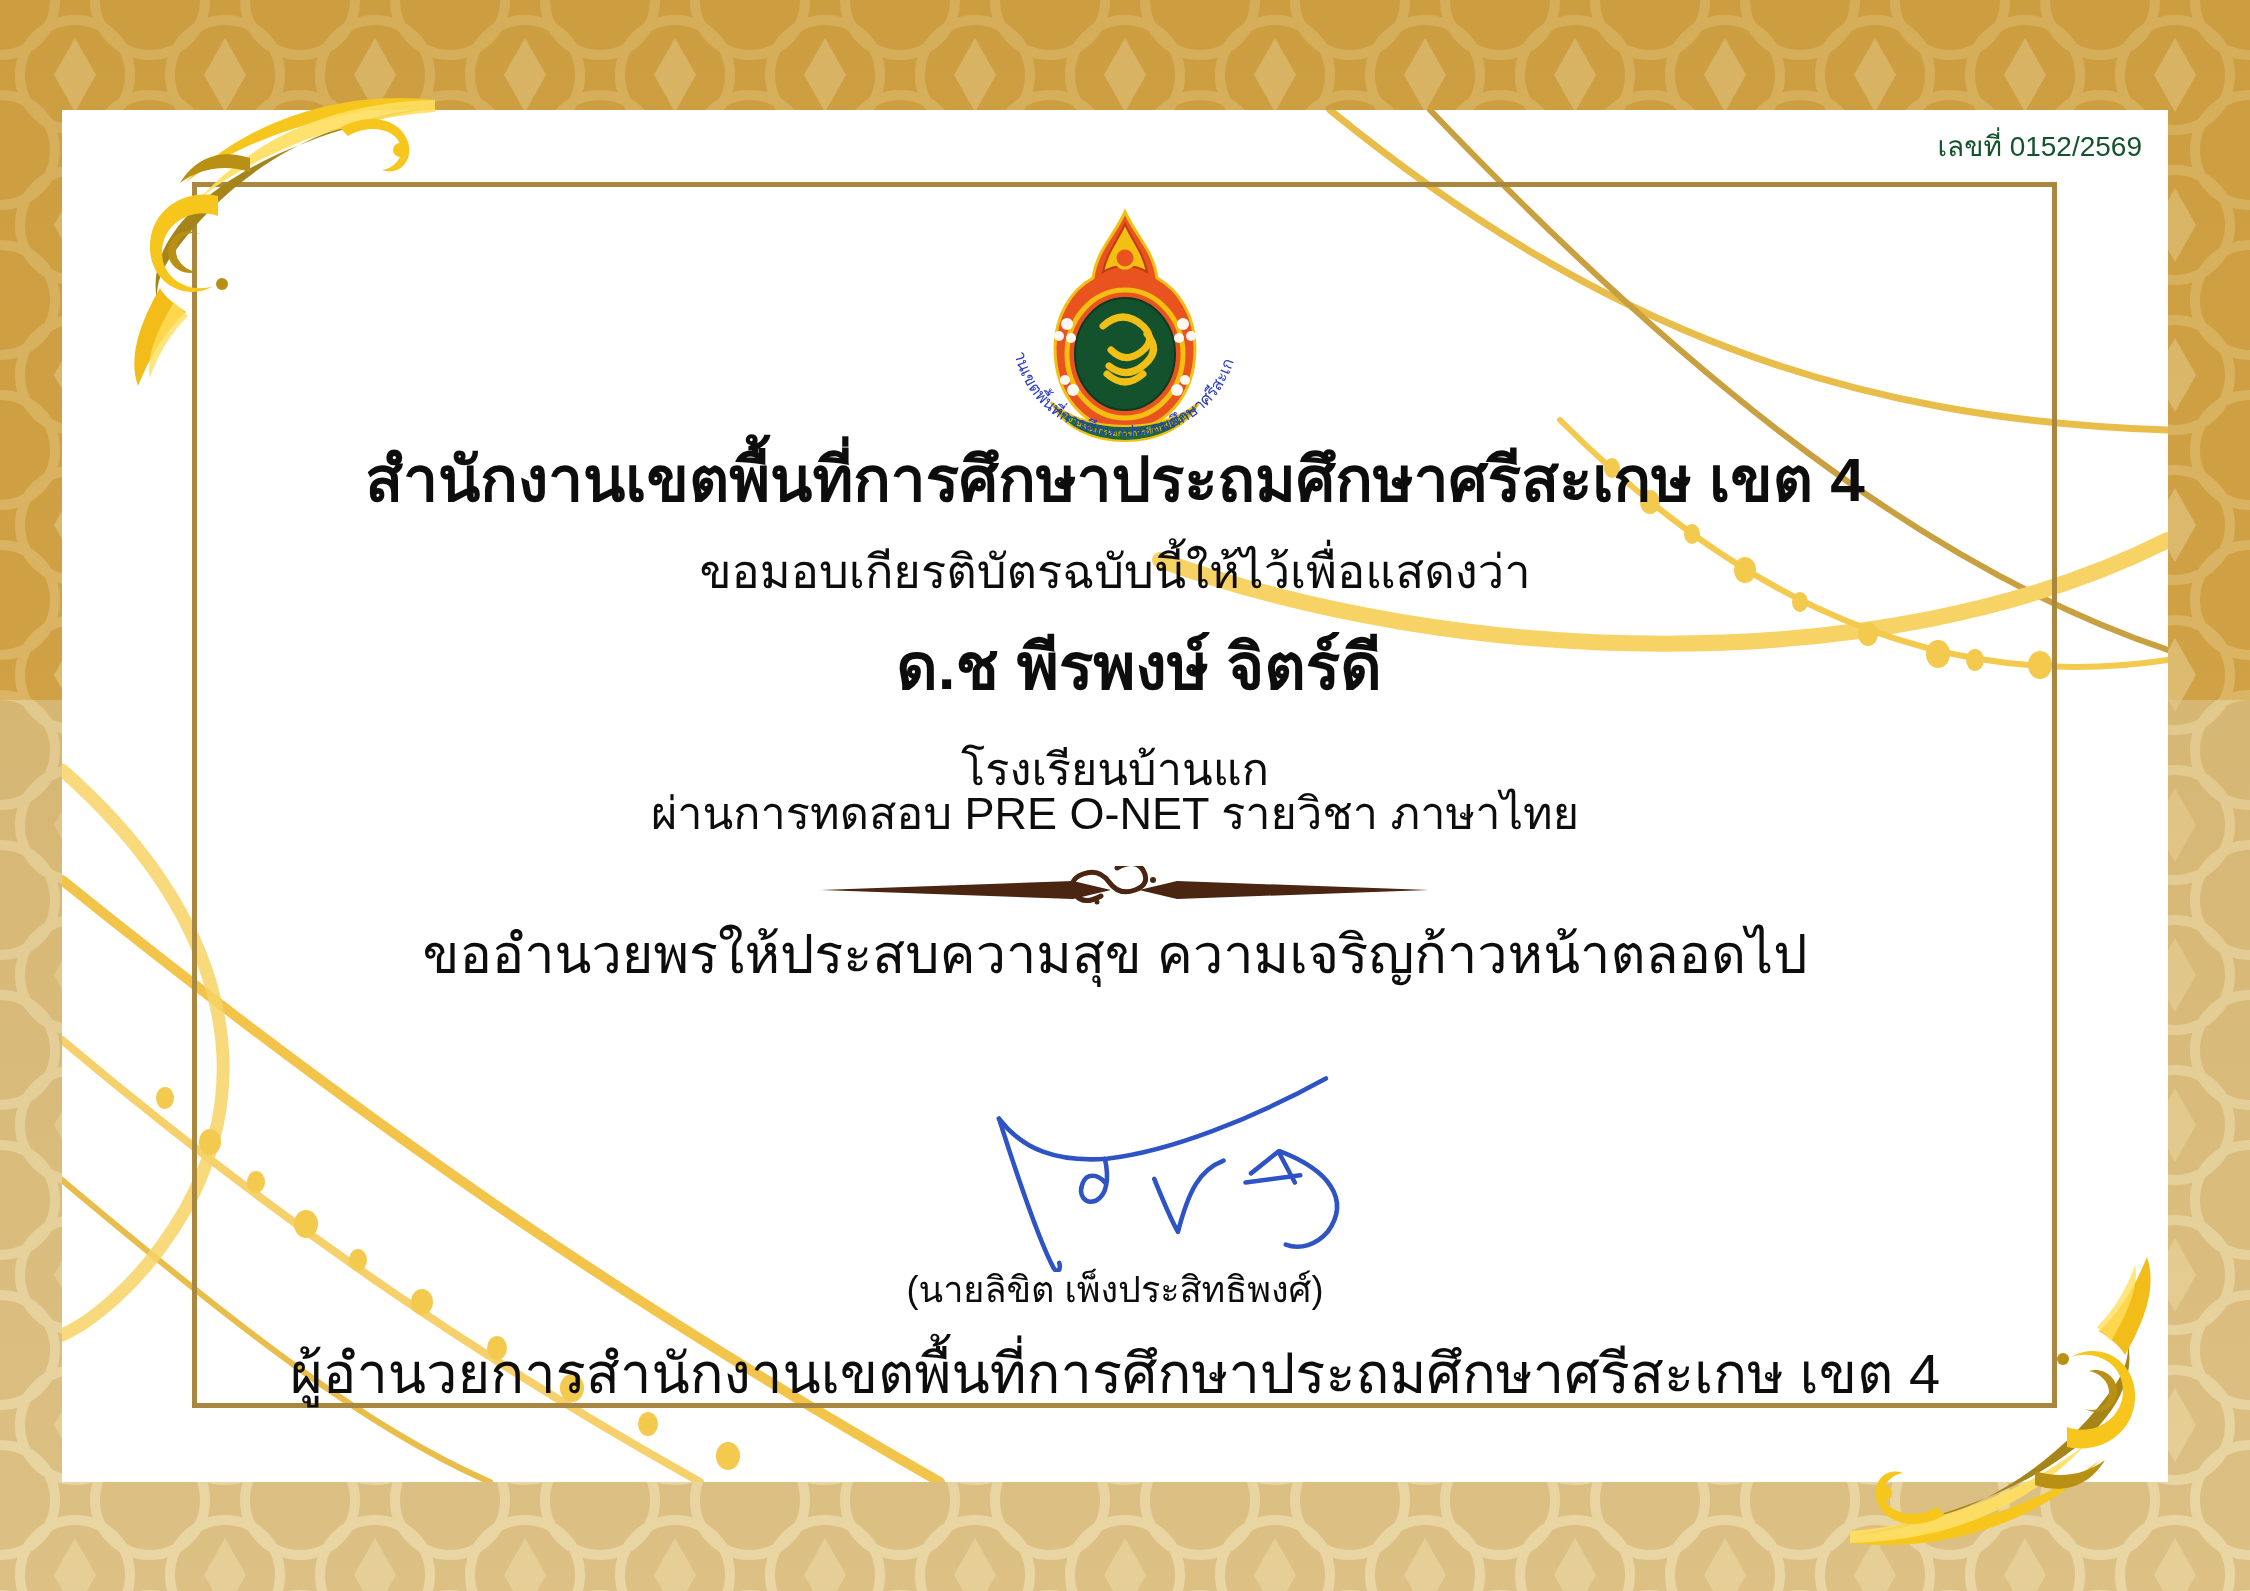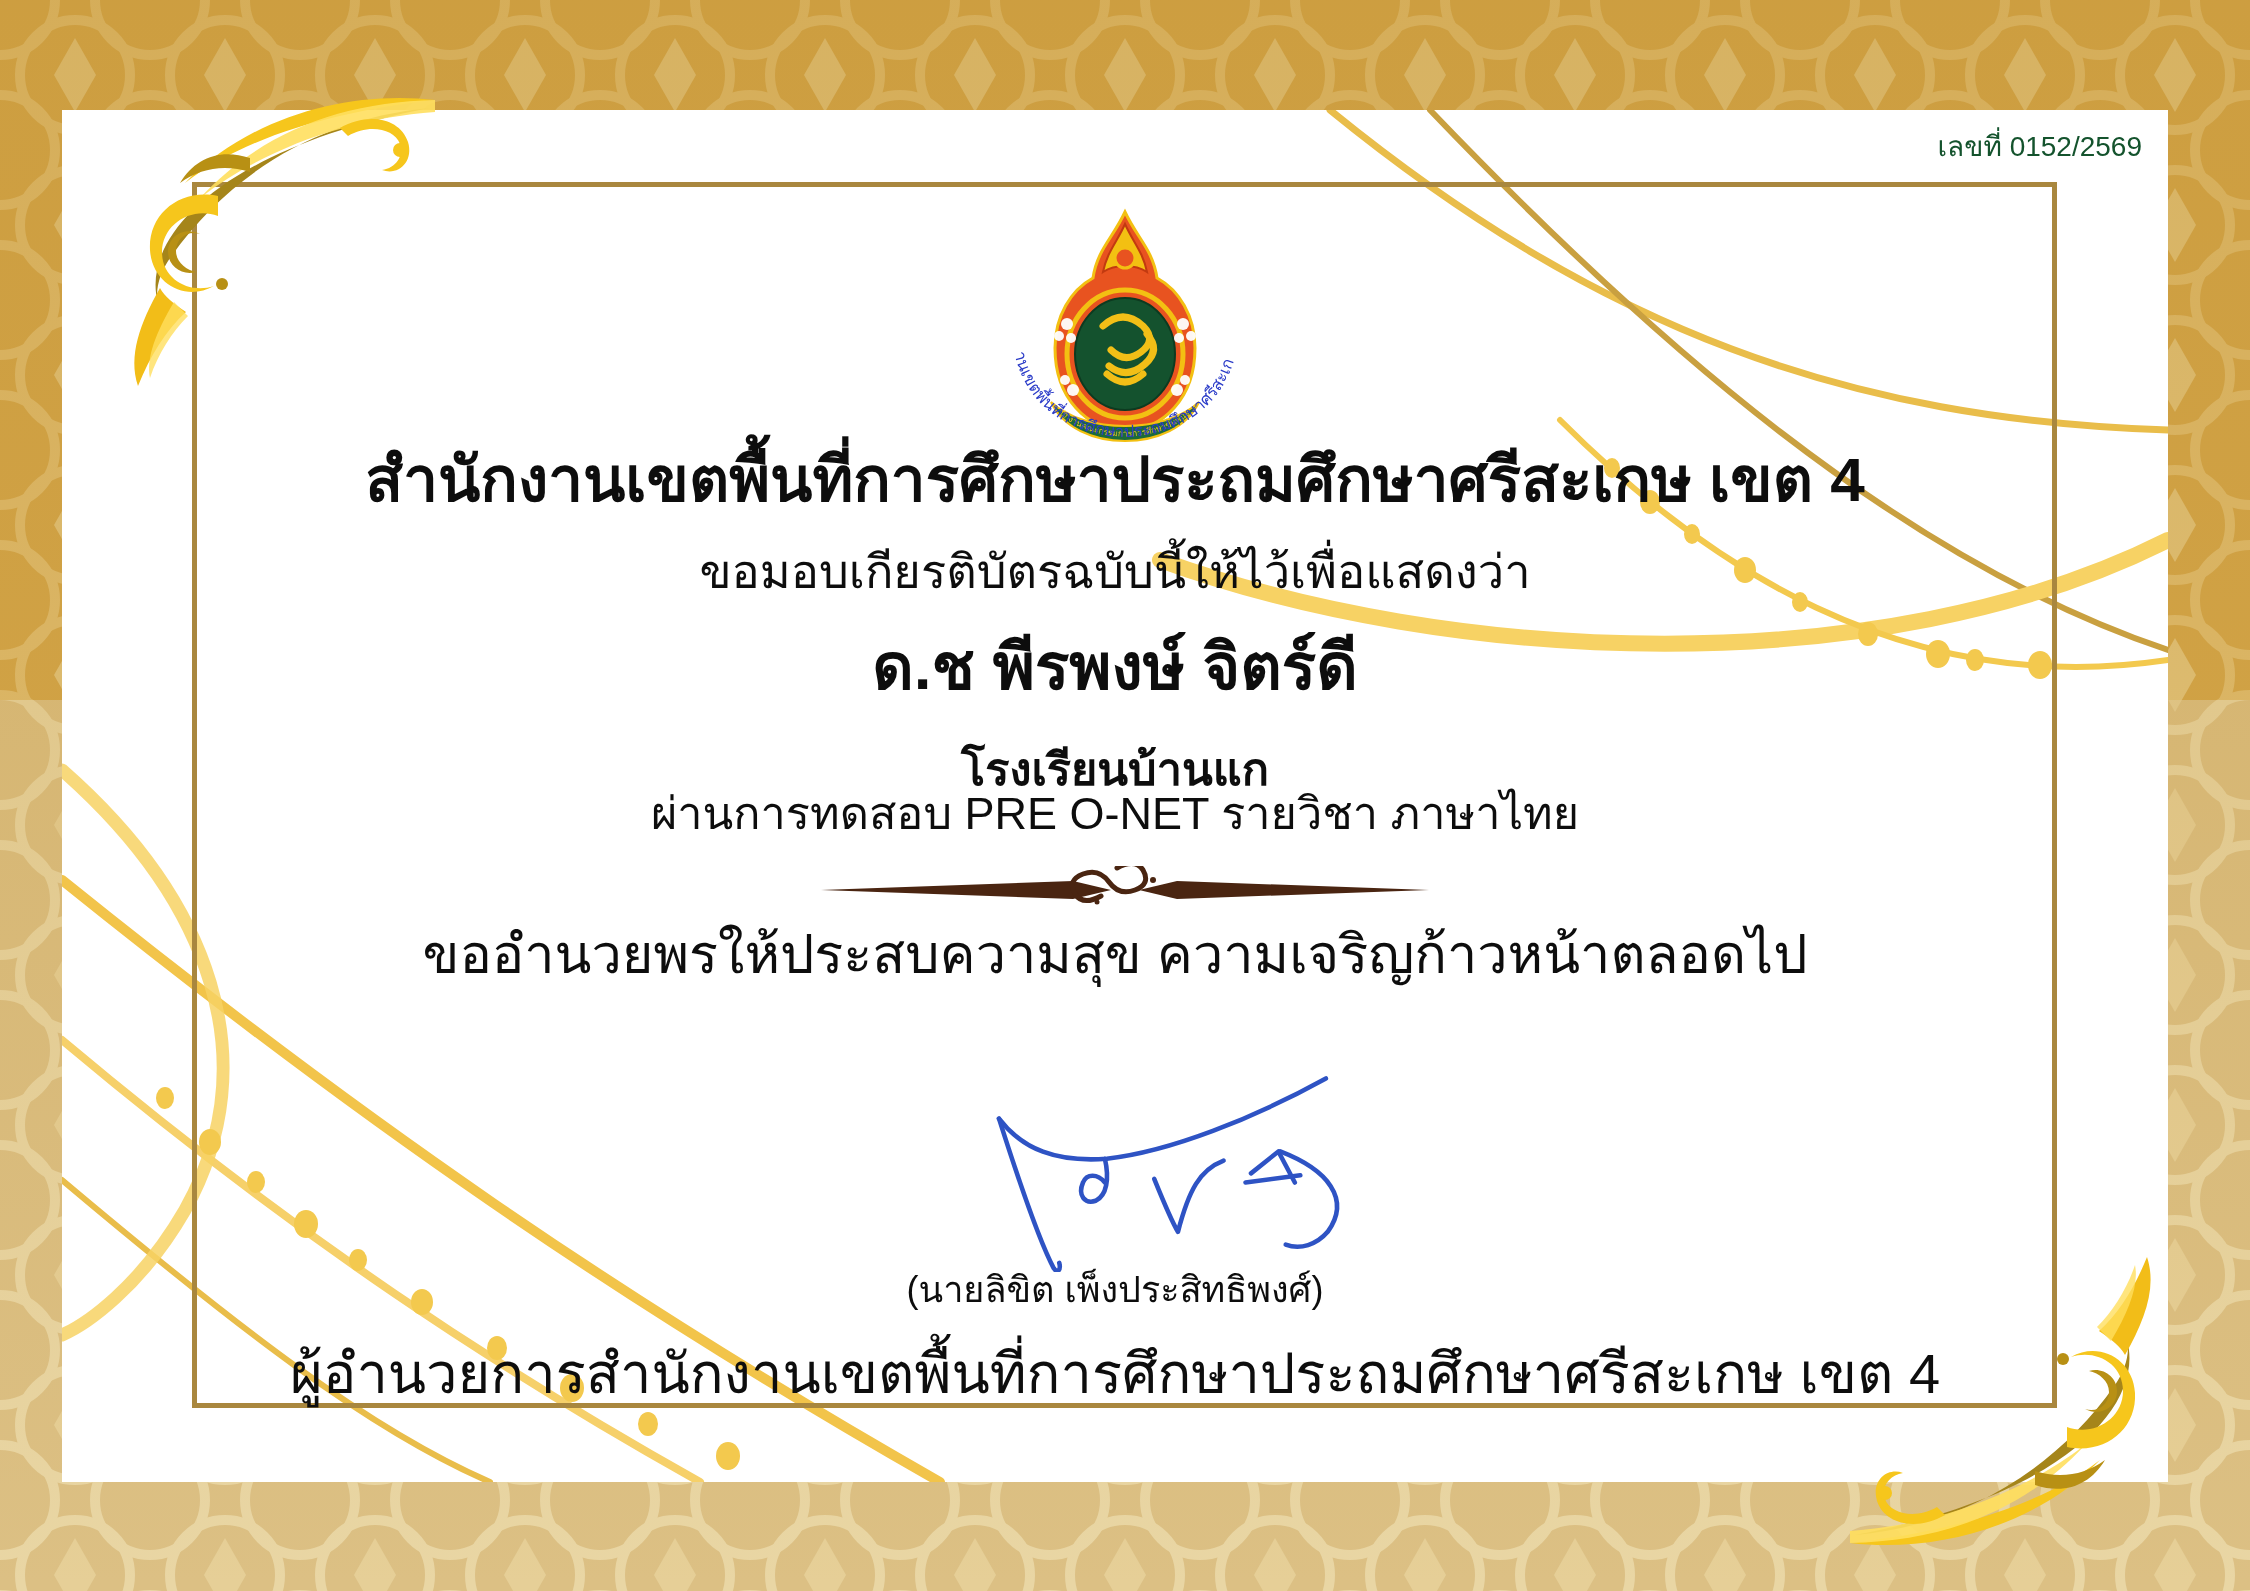--- a/index.html
+++ b/index.html
@@ -20,22 +20,22 @@
   #swirl-layer{z-index:2;}
   #flourish-layer{z-index:4;}
   #content-layer{z-index:5;}
   .ctext{
     position:absolute;left:62px;width:2106px;text-align:center;
     color:#0d0d0d;line-height:1.35;white-space:nowrap;
   }
   #serial{position:absolute;top:124px;right:108px;font-size:28px;color:#14532d;z-index:6;}
   #org-line{top:438px;font-size:62px;font-weight:700;}
   #statement-line{top:540px;font-size:47px;}
-  #name-line{top:624px;font-size:64px;font-weight:700;}
-  #school-line{top:740px;font-size:45px;font-weight:bold;}
+  #name-line{top:624px;font-size:64px;font-weight:700;padding-left:24px;}
+  #school-line{top:740px;font-size:45px;}
   #achievement-line{top:784px;font-size:45px;}
   #divider{position:absolute;top:866px;left:50%;transform:translateX(-50%);z-index:5;}
   #blessing-line{top:918px;font-size:54px;}
   #date-line{top:986px;font-size:46px;}
   #signature{position:absolute;top:1062px;left:50%;transform:translateX(-50%);z-index:5;}
   #signer-line{top:1266px;font-size:36px;}
   #signer-title-line{top:1336px;font-size:56px;}
   #logo{position:absolute;left:1015px;top:206px;width:220px;height:270px;z-index:5;}
 </style>
 </head>

